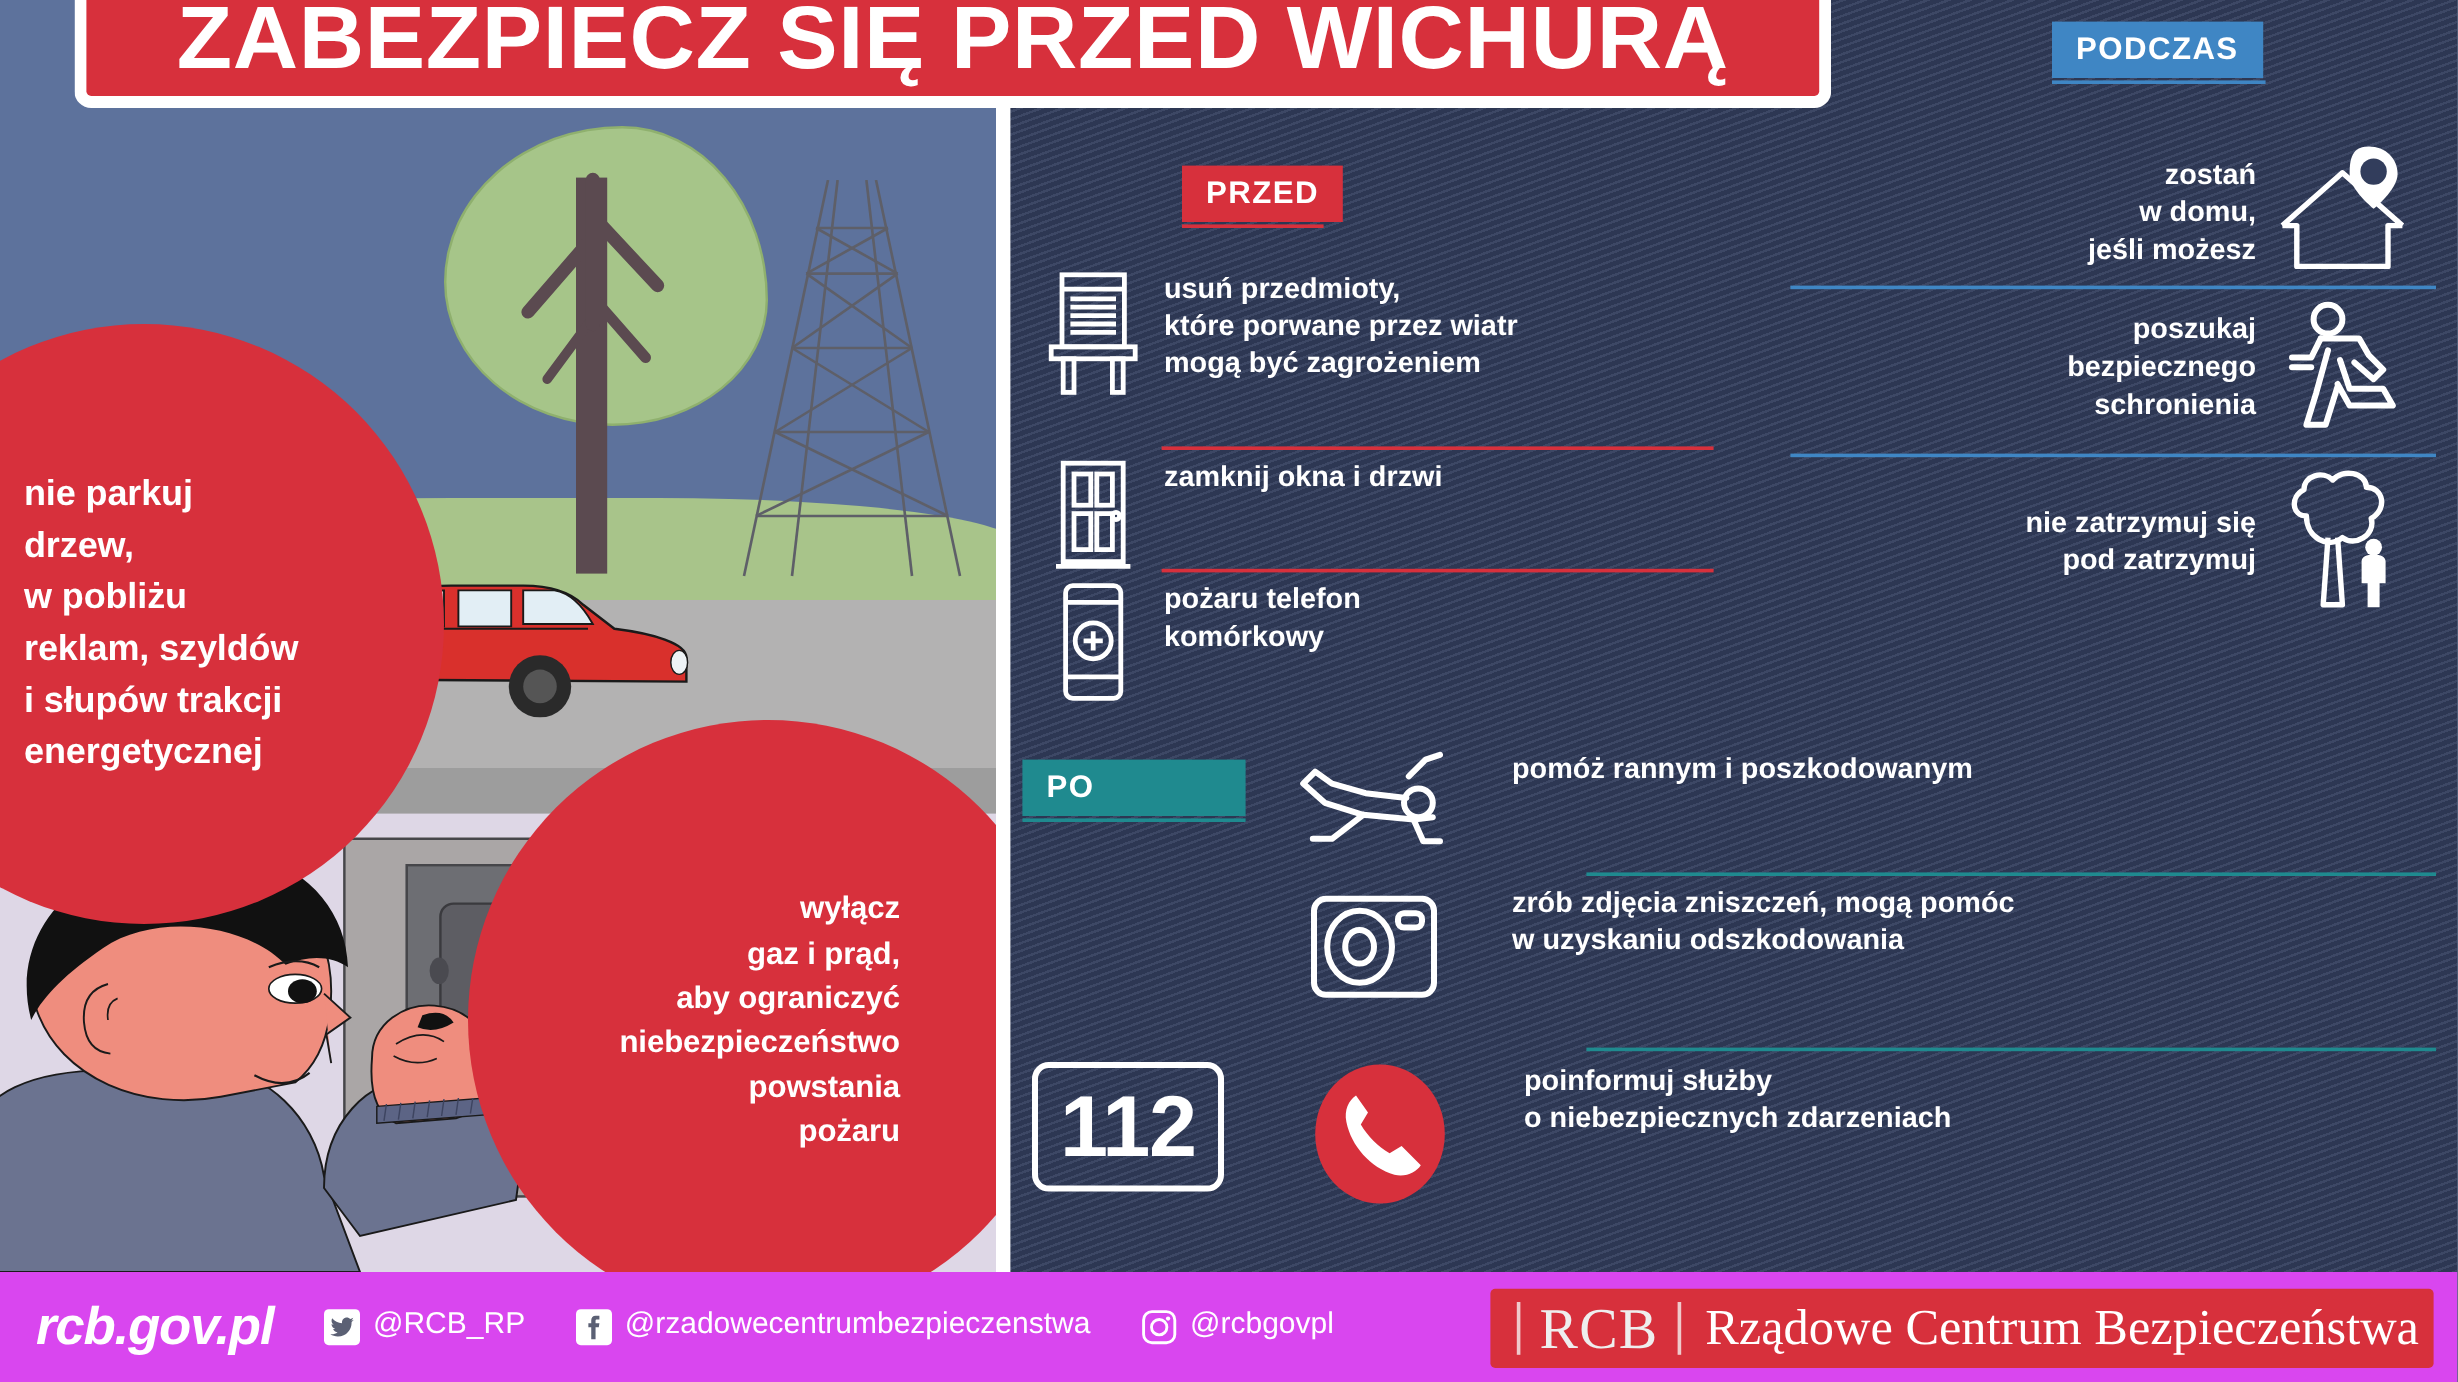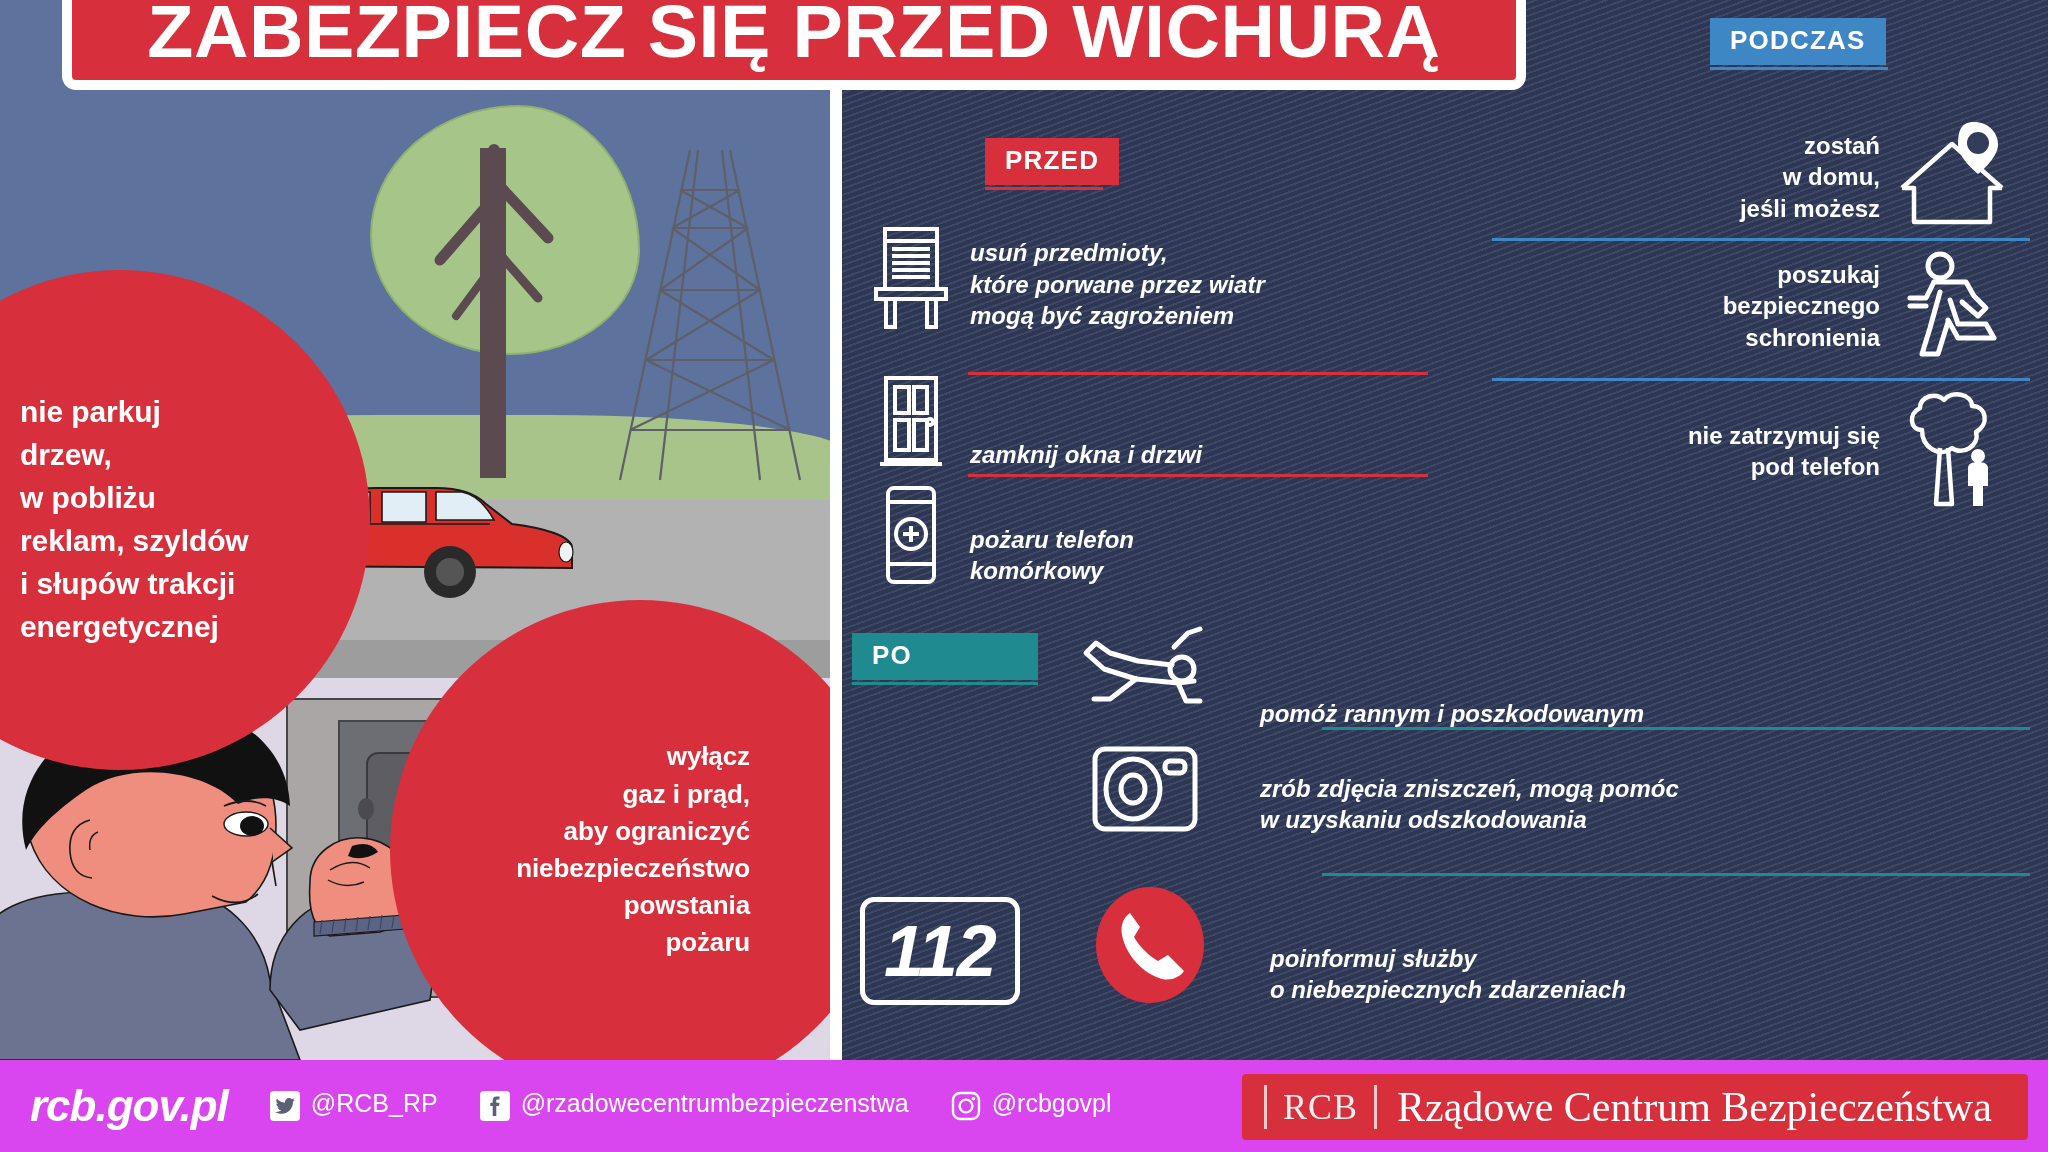--- a/index.html
+++ b/index.html
@@ -103,21 +103,21 @@
   
   .chip {
     display:inline-block; color:#fff; font-weight:700; font-size:26px;
     padding:7px 20px 9px 20px; letter-spacing:1.2px;
   }
   .chip-wrap { position:absolute; }
   .chip-underline { height:3px; margin-top:2px; }
 
   
   .przed-col { position:absolute; left:0px; top:0px; width:620px; height:610px; }
-  .row { position:absolute; display:flex; align-items:flex-end;font-style:italic; }
+  .row { position:absolute; display:flex; align-items:flex-start; }
   .row-text { font-size:24px; font-weight:700; line-height:1.3; }
   .hr { position:absolute; height:3px; }
   .icon-w { flex:0 0 auto; display:flex; align-items:center; justify-content:center; }
 
   
   .podczas-col { position:absolute; left:620px; top:0; width:598px; height:610px; }
   .row-r { position:absolute; display:flex; align-items:center; justify-content:flex-end; }
   .row-r .row-text { text-align:right; }
 
   
@@ -130,21 +130,21 @@
   }
   .footer-url { font-size:44px; font-weight:700; color:#fff; margin-left:30px; font-style:italic; letter-spacing:-1px;}
   .social { display:flex; align-items:flex-start; margin-left:40px; }
   .social .handle { font-size:25px; color:#fff; font-weight:400; margin-left:9px; }
   .sicon { width:34px; height:34px; display:flex; align-items:center; justify-content:center; }
   .rcb-logo {
     position:absolute; right:20px; top:14px; width:786px; height:66px;
     background:#d7303c; border-radius:4px; display:flex; align-items:center; gap:0;
   }
   .rcb-logo .bar { width:3px; height:44px; background:#efc9cb; margin-left:22px; }
-  .rcb-logo .abbr { font-family:"Liberation Serif", serif; font-size:36px; color:#eee; margin:0 16px; letter-spacing:1px;}
+  .rcb-logo .abbr { font-family:"Liberation Serif", serif; font-size:48px; color:#eee; margin:0 16px; letter-spacing:1px;}
   .rcb-logo .full { font-family:"Liberation Serif", serif; font-size:42px; color:#fff; margin-left:20px; }
 
   svg { display:block; }
 </style>
 </head>
 <body>
 
 <div id="root">
 
   <div class="left-panel">
@@ -396,21 +396,21 @@
               <path d="M50 50 L58 74 L86 74 L94 88 L58 88 L48 70"></path>
             </g>
           </svg>
         </div>
       </div>
       <div class="hr" style="right:18px; top:378px; width:538px; background:#3f86c4;"></div>
 
       <div class="row-r" style="right:18px; top:390px; width:560px;">
         <div class="row-text">
           <div>nie zatrzymuj się</div>
-          <div>pod telefon</div>
+          <div>pod zatrzymuj</div>
         </div>
         <div class="icon-w" style="width:150px;">
           <svg width="110" height="122" viewBox="0 0 110 122">
             <g fill="none" stroke="#fff" stroke-width="4.5" stroke-linejoin="round">
               <path d="M22 40 C10 40 8 24 20 18 C20 6 36 2 44 10 C52 0 72 4 72 16 C86 16 90 34 76 42 C80 56 62 66 52 58 C40 68 22 58 22 40 Z"></path>
               <path d="M40 58 L36 114 L52 114 L48 58"></path>
             </g>
             <circle cx="78" cy="66" r="7" fill="#fff"></circle>
             <path d="M68 78 C68 74 72 72 78 72 C84 72 88 74 88 78 L88 96 L83 96 L83 116 L73 116 L73 96 L68 96 Z" fill="#fff"></path>
           </svg>

